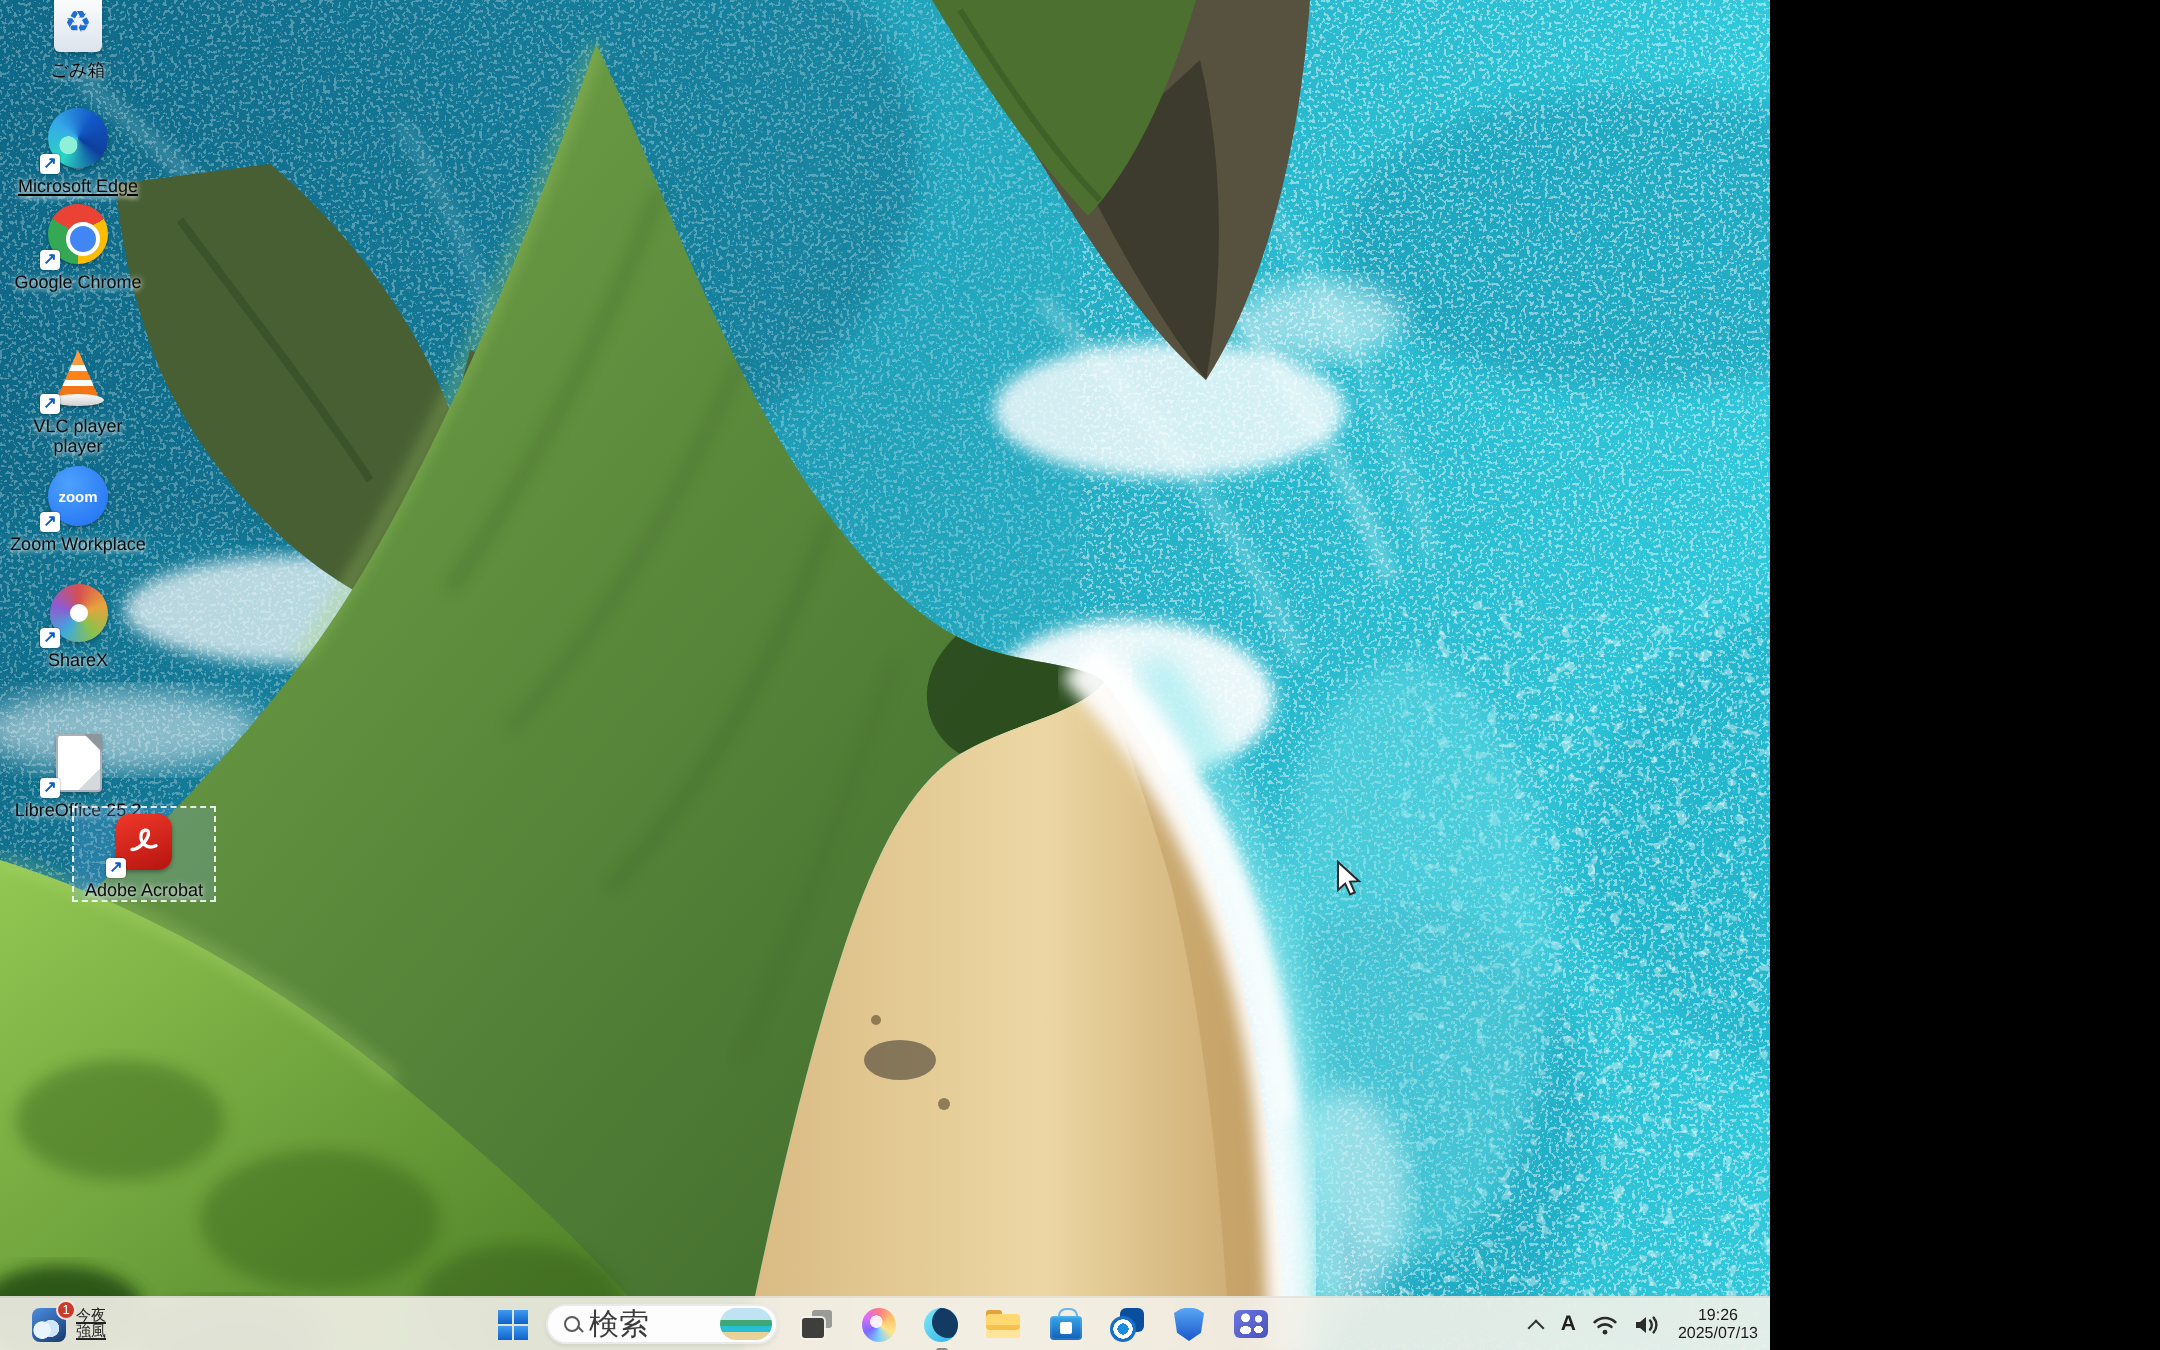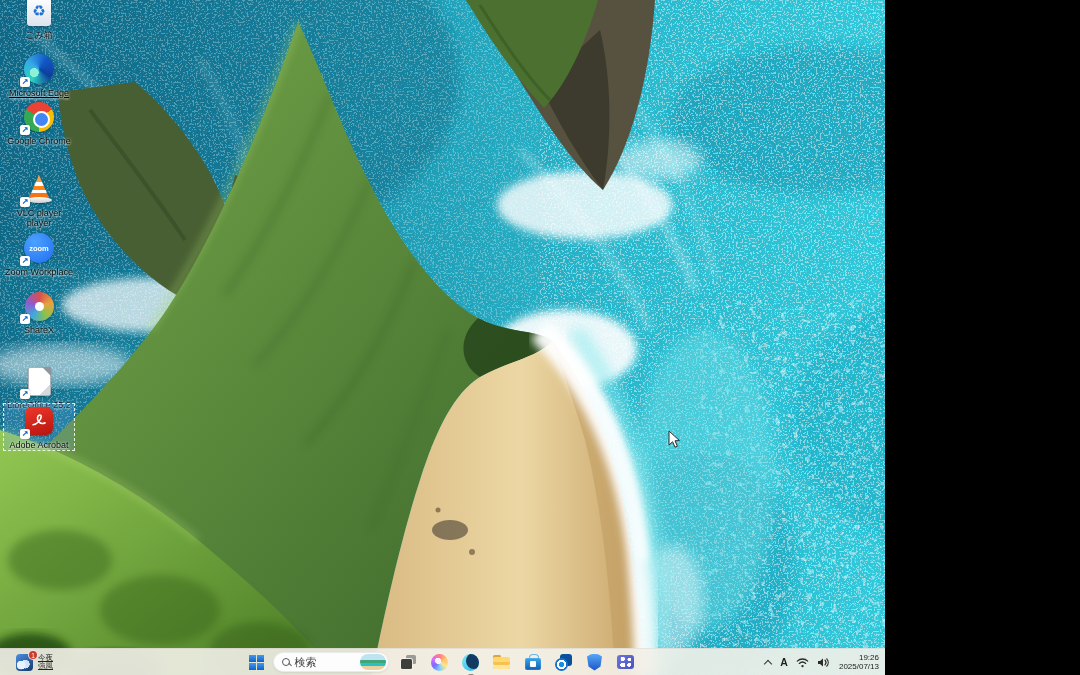--- a/index.html
+++ b/index.html
@@ -15,21 +15,21 @@
   .dicons{position:absolute;left:4px;top:0;width:70px;}
   .dicon{position:absolute;left:0;width:70px;display:flex;flex-direction:column;align-items:center;cursor:default;}
   .dicon:nth-of-type(1){top:-6px;}
   .dicon:nth-of-type(2){top:52px;text-decoration:underline;}
   .dicon:nth-of-type(3){top:100px;justify-content:space-between;}
   .dicon:nth-of-type(4){top:172px;}
   .dicon:nth-of-type(5){top:231px;align-items:center;}
   .dicon:nth-of-type(6){top:289px;}
   .dicon:nth-of-type(7){top:364px;}
   .dicon:nth-of-type(8){top:404px;}
-  .dicon.selected{outline:1px dashed rgba(255,255,255,.85);background:rgba(120,170,230,.22);}
+  .dicon.selected{outline:1px dashed rgba(255,255,255,.85);background:rgba(120,170,230,.22);margin-left:33px;}
   .icwrap{position:relative;width:36px;height:34px;display:flex;align-items:center;justify-content:center;}
   .lbl{margin-top:2px;font-size:9px;line-height:10px;color:#0d0d0d;text-align:center;
        text-shadow:0 0 3px rgba(255,255,255,.75),0 1px 2px rgba(255,255,255,.6);max-width:68px;}
   .sc{position:absolute;left:-1px;bottom:-1px;width:10px;height:10px;background:#fff;border-radius:2px;
       box-shadow:0 0 1px rgba(0,0,0,.5);font-size:8px;line-height:10px;text-align:center;color:#0b5cc4;font-weight:bold;}
   .sc::after{content:"\2197";}
 
   .i-recycle{width:24px;height:29px;border-radius:3px;background:linear-gradient(180deg,#ffffff,#dbe3ec);
              display:flex;align-items:center;justify-content:center;color:#1d6fd4;font-size:15px;box-shadow:0 1px 2px rgba(0,0,0,.25);}
   .i-recycle::after{content:"\267B";}
@@ -75,21 +75,21 @@
   .tb-icon{width:22px;height:22px;border-radius:4px;position:relative;}
 
   .win-logo{width:15px;height:15px;display:grid;grid-template-columns:7px 7px;grid-template-rows:7px 7px;gap:1px;}
   .win-logo span{background:linear-gradient(180deg,#3f9af0,#0d62c9);}
 
   .search-pill{height:20px;width:116px;border-radius:10px;background:rgba(255,255,255,.95);
                border:1px solid rgba(0,0,0,.08);display:flex;align-items:center;gap:5px;padding:0 2px 0 8px;
                box-shadow:0 1px 2px rgba(0,0,0,.08);}
   .mag{width:8px;height:8px;border:1.4px solid #5a5a5a;border-radius:50%;position:relative;flex:0 0 auto;}
   .mag::after{content:"";position:absolute;width:4px;height:1.4px;background:#5a5a5a;right:-3.2px;bottom:-0.8px;transform:rotate(45deg);}
-  .search-text{font-size:11px;color:#3c3c3c;flex:1 1 auto;}
+  .search-text{font-size:15px;color:#3c3c3c;flex:1 1 auto;}
   .search-thumb{width:26px;height:16px;border-radius:8px;flex:0 0 auto;overflow:hidden;
                background:linear-gradient(180deg,#bfe3f2 0 38%,#3da874 38% 56%,#28bfd4 56% 76%,#e8d29a 76% 100%);}
 
   .i-taskview{position:relative;width:15px;height:14px;}
   .i-taskview::before{content:"";position:absolute;right:0;top:0;width:10px;height:9px;background:#9a9a96;border-radius:1.5px;}
   .i-taskview::after{content:"";position:absolute;left:0;bottom:0;width:11px;height:10px;background:#3e3e3c;
                      border-radius:1.5px;box-shadow:0 0 0 1px rgba(243,241,233,.9);}
   .i-copilot{width:17px;height:17px;border-radius:50%;
              background:radial-gradient(circle at 42% 40%,rgba(255,255,255,.9) 0 21%,rgba(255,255,255,0) 23%),
                         conic-gradient(#ff7a85,#ffc46b,#ffe58f,#7ad0ff,#7a6bff,#d86bff,#ff7a85);}
@@ -130,21 +130,21 @@
   .w-badge{position:absolute;top:-4px;right:-5px;min-width:10px;height:10px;border-radius:5px;background:#c83c2a;
       color:#fff;font-size:6.5px;line-height:10px;text-align:center;padding:0 1px;border:1px solid rgba(255,255,255,.85);}
   .w-text{display:flex;flex-direction:column;align-items:flex-start;}
   .w-text span{font-size:7.5px;line-height:8.5px;color:#222;text-decoration:underline;}
 
   .tb-tray{position:absolute;right:6px;top:0;bottom:0;display:flex;align-items:center;gap:8px;}
   .chev{width:8px;height:8px;position:relative;}
   .chev::before{content:"";position:absolute;left:1px;top:2.5px;width:5px;height:5px;
       border-top:1.5px solid #333;border-left:1.5px solid #333;transform:rotate(45deg);}
   .ime{font-size:10.5px;font-weight:600;color:#1f1f1f;}
-  .clock{font-size:8px;line-height:9.5px;color:#1b1b1b;text-align:right;white-space:nowrap;}
+  .clock{font-size:8px;line-height:9.5px;color:#1b1b1b;white-space:nowrap;}
 
   
   .cursor{position:absolute;left:668px;top:430px;pointer-events:none;}
 </style>
 </head>
 <body>
 
 <div class="desktop">
 
   <div class="wallpaper">

